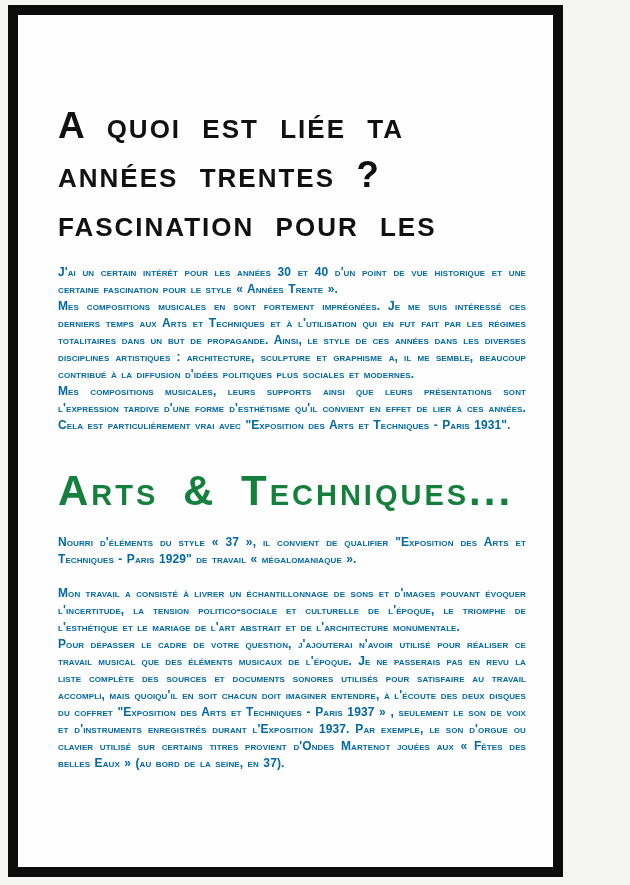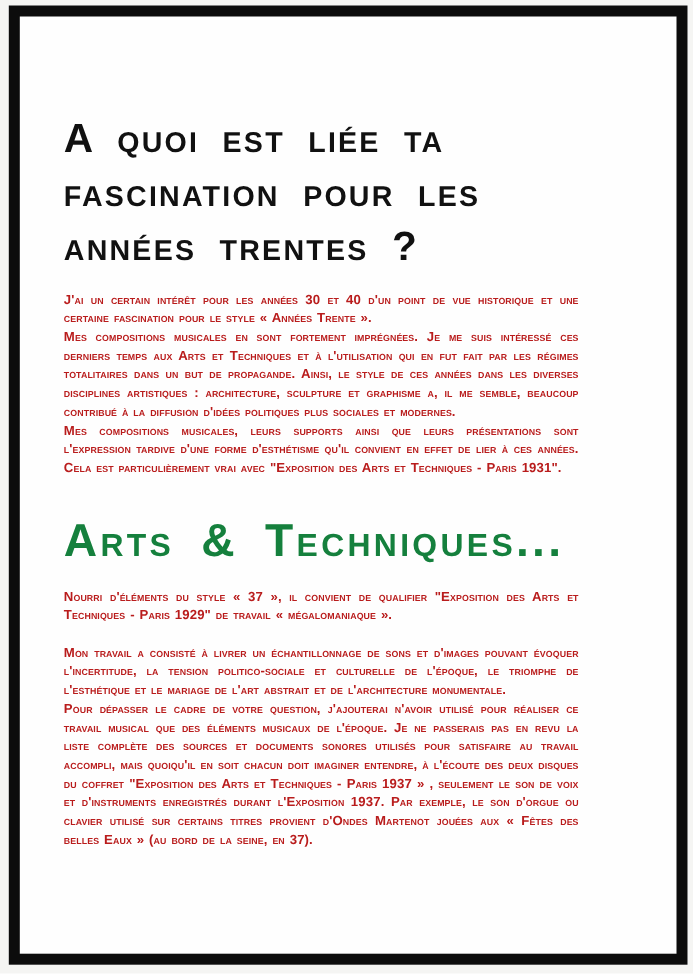--- a/index.html
+++ b/index.html
@@ -12,21 +12,21 @@
     height: 885px;
     background: #f5f5f3;
     font-family: "Liberation Sans", sans-serif;
     overflow: hidden;
   }
   
   .frame {
     position: absolute;
     left: 8px;
     top: 5px;
-    width: 617px;
+    width: 555px;
     height: 872px;
     box-sizing: border-box;
     border: 10px solid #0c0c0c;
     background: #fefefe;
     overflow: hidden;
   }
   .content {
     position: absolute;
     left: 40px;
     top: 0;
@@ -61,36 +61,36 @@
   }
   .body-block p {
     margin: 0;
     font-weight: 700;
     font-variant: small-caps;
     font-size: 12px;
     line-height: 17px;
     letter-spacing: 0.1px;
     word-spacing: 1px;
     text-align: justify;
-    color: #b91c1c;
+    color: #0369a1;
   }
   .gap-before {
     margin-top: 17px;
   }
 </style>
 </head>
 <body>
 
 <div class="frame">
   <div class="content">
 
     <div class="question-heading">
       <div>A quoi est liée ta</div>
+      <div>années trentes ?</div>
       <div>fascination pour les</div>
-      <div>années trentes ?</div>
     </div>
 
     <div class="body-block">
       <p>J'ai un certain intérêt pour les années 30 et 40 d'un point de vue historique et une certaine fascination pour le style « Années Trente ».</p>
       <p>Mes compositions musicales en sont fortement imprégnées. Je me suis intéressé ces derniers temps aux Arts et Techniques et à l'utilisation qui en fut fait par les régimes totalitaires dans un but de propagande. Ainsi, le style de ces années dans les diverses disciplines artistiques : architecture, sculpture et graphisme a, il me semble, beaucoup contribué à la diffusion d'idées politiques plus sociales et modernes.</p>
       <p>Mes compositions musicales, leurs supports ainsi que leurs présentations sont l'expression tardive d'une forme d'esthétisme qu'il convient en effet de lier à ces années. Cela est particulièrement vrai avec "Exposition des Arts et Techniques - Paris 1931".</p>
     </div>
 
     <div class="section-heading">Arts &amp; Techniques...</div>
 

